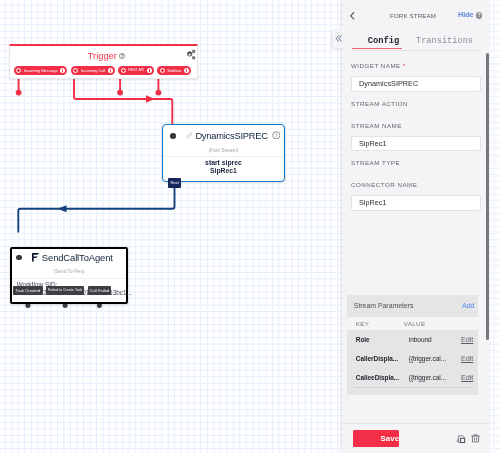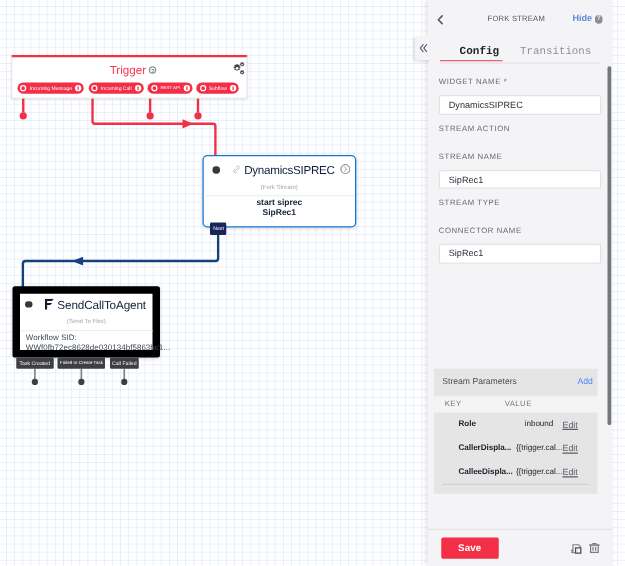--- a/index.html
+++ b/index.html
@@ -44,21 +44,21 @@
   .node-dot{width:5.6px;height:5.6px;border-radius:50%;background:#35383c;flex:none;}
   .node-title{font-size:9.3px;color:#10203a;letter-spacing:-.22px;}
   #n2 .node-title{font-size:9.4px;letter-spacing:-.1px;}
   #n2 .node-head{height:17px;}
   #n2 .node-sub{height:12px;line-height:12px;}
   .node-sub{text-align:center;color:#a2a6ac;font-size:4.8px;height:10px;line-height:9px;}
   .node-body{border-top:1px solid #eceef1;padding-top:2px;}
 
   #n1{left:161.8px;top:124.3px;width:123.3px;height:58px;border:1.8px solid #1479cc;border-radius:4px;
       box-shadow:0 1px 3px rgba(0,0,0,.13);}
-  #n2{left:9.7px;top:229px;width:118.8px;height:57px;border:6px solid #000000;border-radius:2px;
+  #n2{left:9.7px;top:247px;width:118.8px;height:57px;border:2px solid #000000;border-radius:2px;
       box-shadow:0 1px 3px rgba(0,0,0,.14);}
 
   .n1-center{text-align:center;font-size:6.8px;color:#16233a;font-weight:bold;line-height:7.6px;}
   .n2-text{font-size:6.35px;color:#3f4855;line-height:7.6px;padding-left:5px;letter-spacing:0.055px;}
 
   .out-badge{position:absolute;background:#3d3f42;color:#fff;font-size:4.05px;overflow:hidden;
     height:9.7px;display:flex;align-items:center;justify-content:center;box-sizing:border-box;
     border-radius:1px;white-space:nowrap;letter-spacing:.05px;}
   .out-badge.blue{background:#17275b;}
   .out-badge.ob2{font-size:3.55px;}
@@ -93,33 +93,33 @@
     display:flex;align-items:center;padding:0 7px;font-size:7.3px;color:#2b3039;
     justify-content:space-between;box-sizing:border-box;}
   .chev{flex:none;}
 
   .params{position:absolute;left:4.8px;width:131.5px;background:#e5e5e6;}
   .params-head{display:flex;align-items:center;justify-content:space-between;height:21.9px;padding:0 4px 0 7px;}
   .params-title{font-size:6.9px;color:#4c5058;}
   .params-add{font-size:6.9px;color:#4f86f7;}
   .params-cols{position:relative;display:flex;align-items:center;background:#f5f4f5;
     height:13.2px;padding:0 9px;font-size:6.2px;color:#73777e;letter-spacing:.35px;}
-  .prow{display:flex;align-items:center;height:19px;padding:0 20px;font-size:6.5px;color:#1d2029;}
+  .prow{display:flex;align-items:center;height:19px;padding:0 9px;font-size:6.5px;color:#1d2029;}
   .pk{width:53px;font-weight:bold;letter-spacing:-.05px;}
   .pv{flex:1;letter-spacing:-.05px;}
   .pe{color:#5a5e66;text-decoration:underline;font-size:7.2px;margin-right:-4px;}
   .params-foot{position:relative;height:8px;}
   .params-foot:before{content:"";position:absolute;left:7px;right:7px;top:0;height:1px;background:#d2d2d4;}
 
   .scrollbar{position:absolute;right:0.7px;top:53px;width:3.3px;height:287px;background:#75777b;border-radius:2px;}
 
   .footer{position:absolute;left:0;top:422.9px;width:148px;height:30.1px;border-top:1px solid #e4e4e6;
     background:#f4f4f6;}
   .save-btn{position:absolute;left:10.5px;top:6.1px;width:46.6px;height:17.3px;background:#f22f46;border-radius:1.5px;color:#fff;
-    font-size:7.8px;display:flex;align-items:center;justify-content:center;font-weight:bold;letter-spacing:.1px;}
+    font-size:7.8px;display:flex;align-items:center;justify-content:flex-end;font-weight:bold;letter-spacing:.1px;}
   .foot-icons{position:absolute;right:8.7px;top:9.3px;display:flex;gap:2.7px;align-items:flex-end;}
 </style>
 </head>
 <body>
 
 <div id="app">
   <div class="canvas"></div>
 
   <svg class="edges" viewBox="0 0 500 453">
     <g stroke="#f22f46" stroke-width="1.9" fill="none" stroke-linecap="butt">

